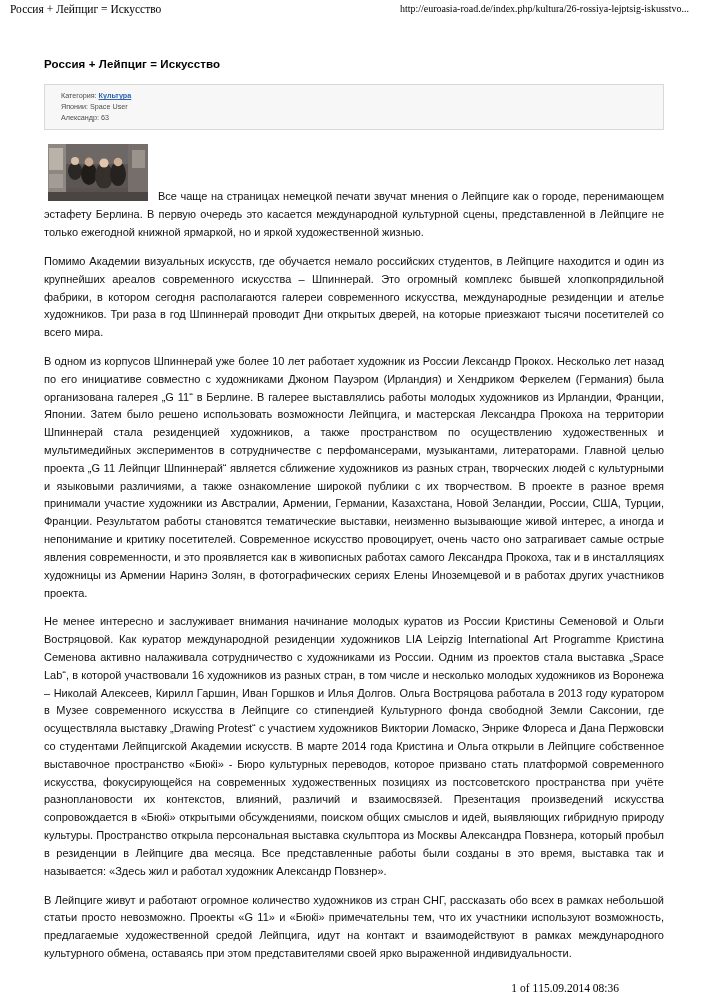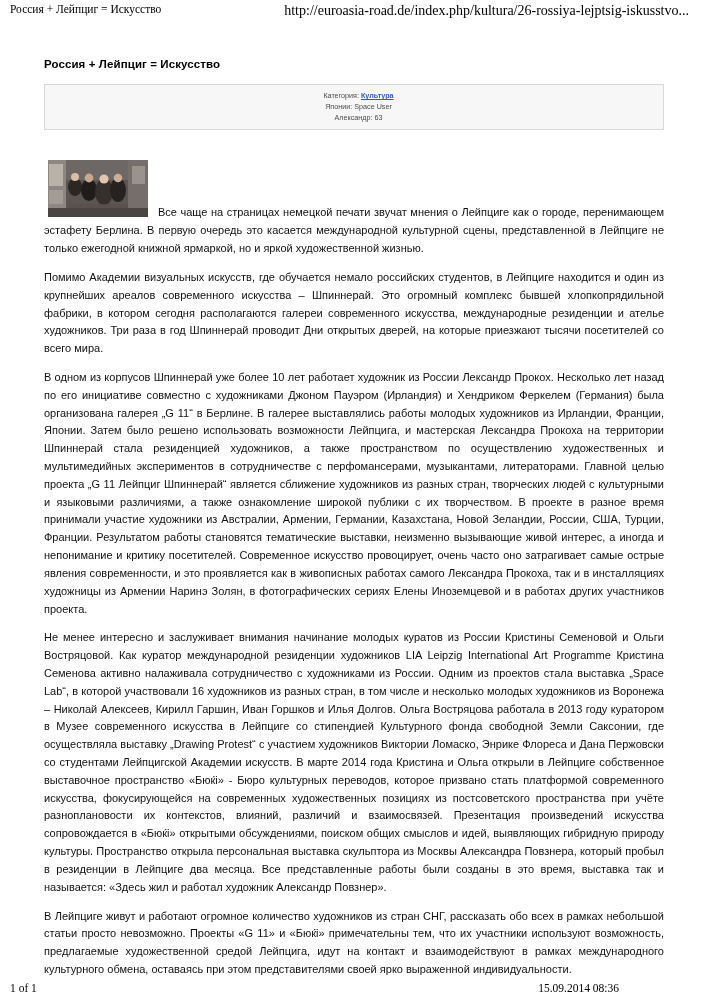--- a/index.html
+++ b/index.html
@@ -36,32 +36,32 @@
     box-sizing: border-box;
     font-size: 11.5px;
     font-family: "Liberation Serif", serif;
     color: #000;
   }
   .print-header .left {
     white-space: nowrap;
   }
   .print-header .right {
     white-space: nowrap;
-    font-size: 14px;
+    font-size: 10px;
     margin-right: 8px;
   }
   
   .print-footer {
     position: absolute;
     bottom: 6px;
     left: 0;
     width: 629px;
     display: flex;
     align-items: center;
-    justify-content: space-between;
+    justify-content: flex-end;
     padding: 0 10px 0 10px;
     box-sizing: border-box;
     font-size: 11.5px;
     font-family: "Liberation Serif", serif;
   }
   
   .content {
     position: absolute;
     left: 44px;
     top: 58px;
@@ -73,22 +73,21 @@
     margin: 0 0 14px 0;
     letter-spacing: 0.1px;
   }
   .meta-box {
     border: 1px solid #d8d8d8;
     background: #f7f7f7;
     padding: 5px 7px 6px 16px;
     font-size: 7.2px;
     line-height: 1.55;
     color: #4c4c4c;
-    margin-bottom: 30px;
-    text-align: center;
+    margin-bottom: 14px;
   }
   .meta-box .row {
     white-space: nowrap;
   }
   .meta-box .cat-label {
     color: #4c4c4c;
   }
   .meta-box a.cat-link {
     color: #2c62b5;
     text-decoration: underline;

